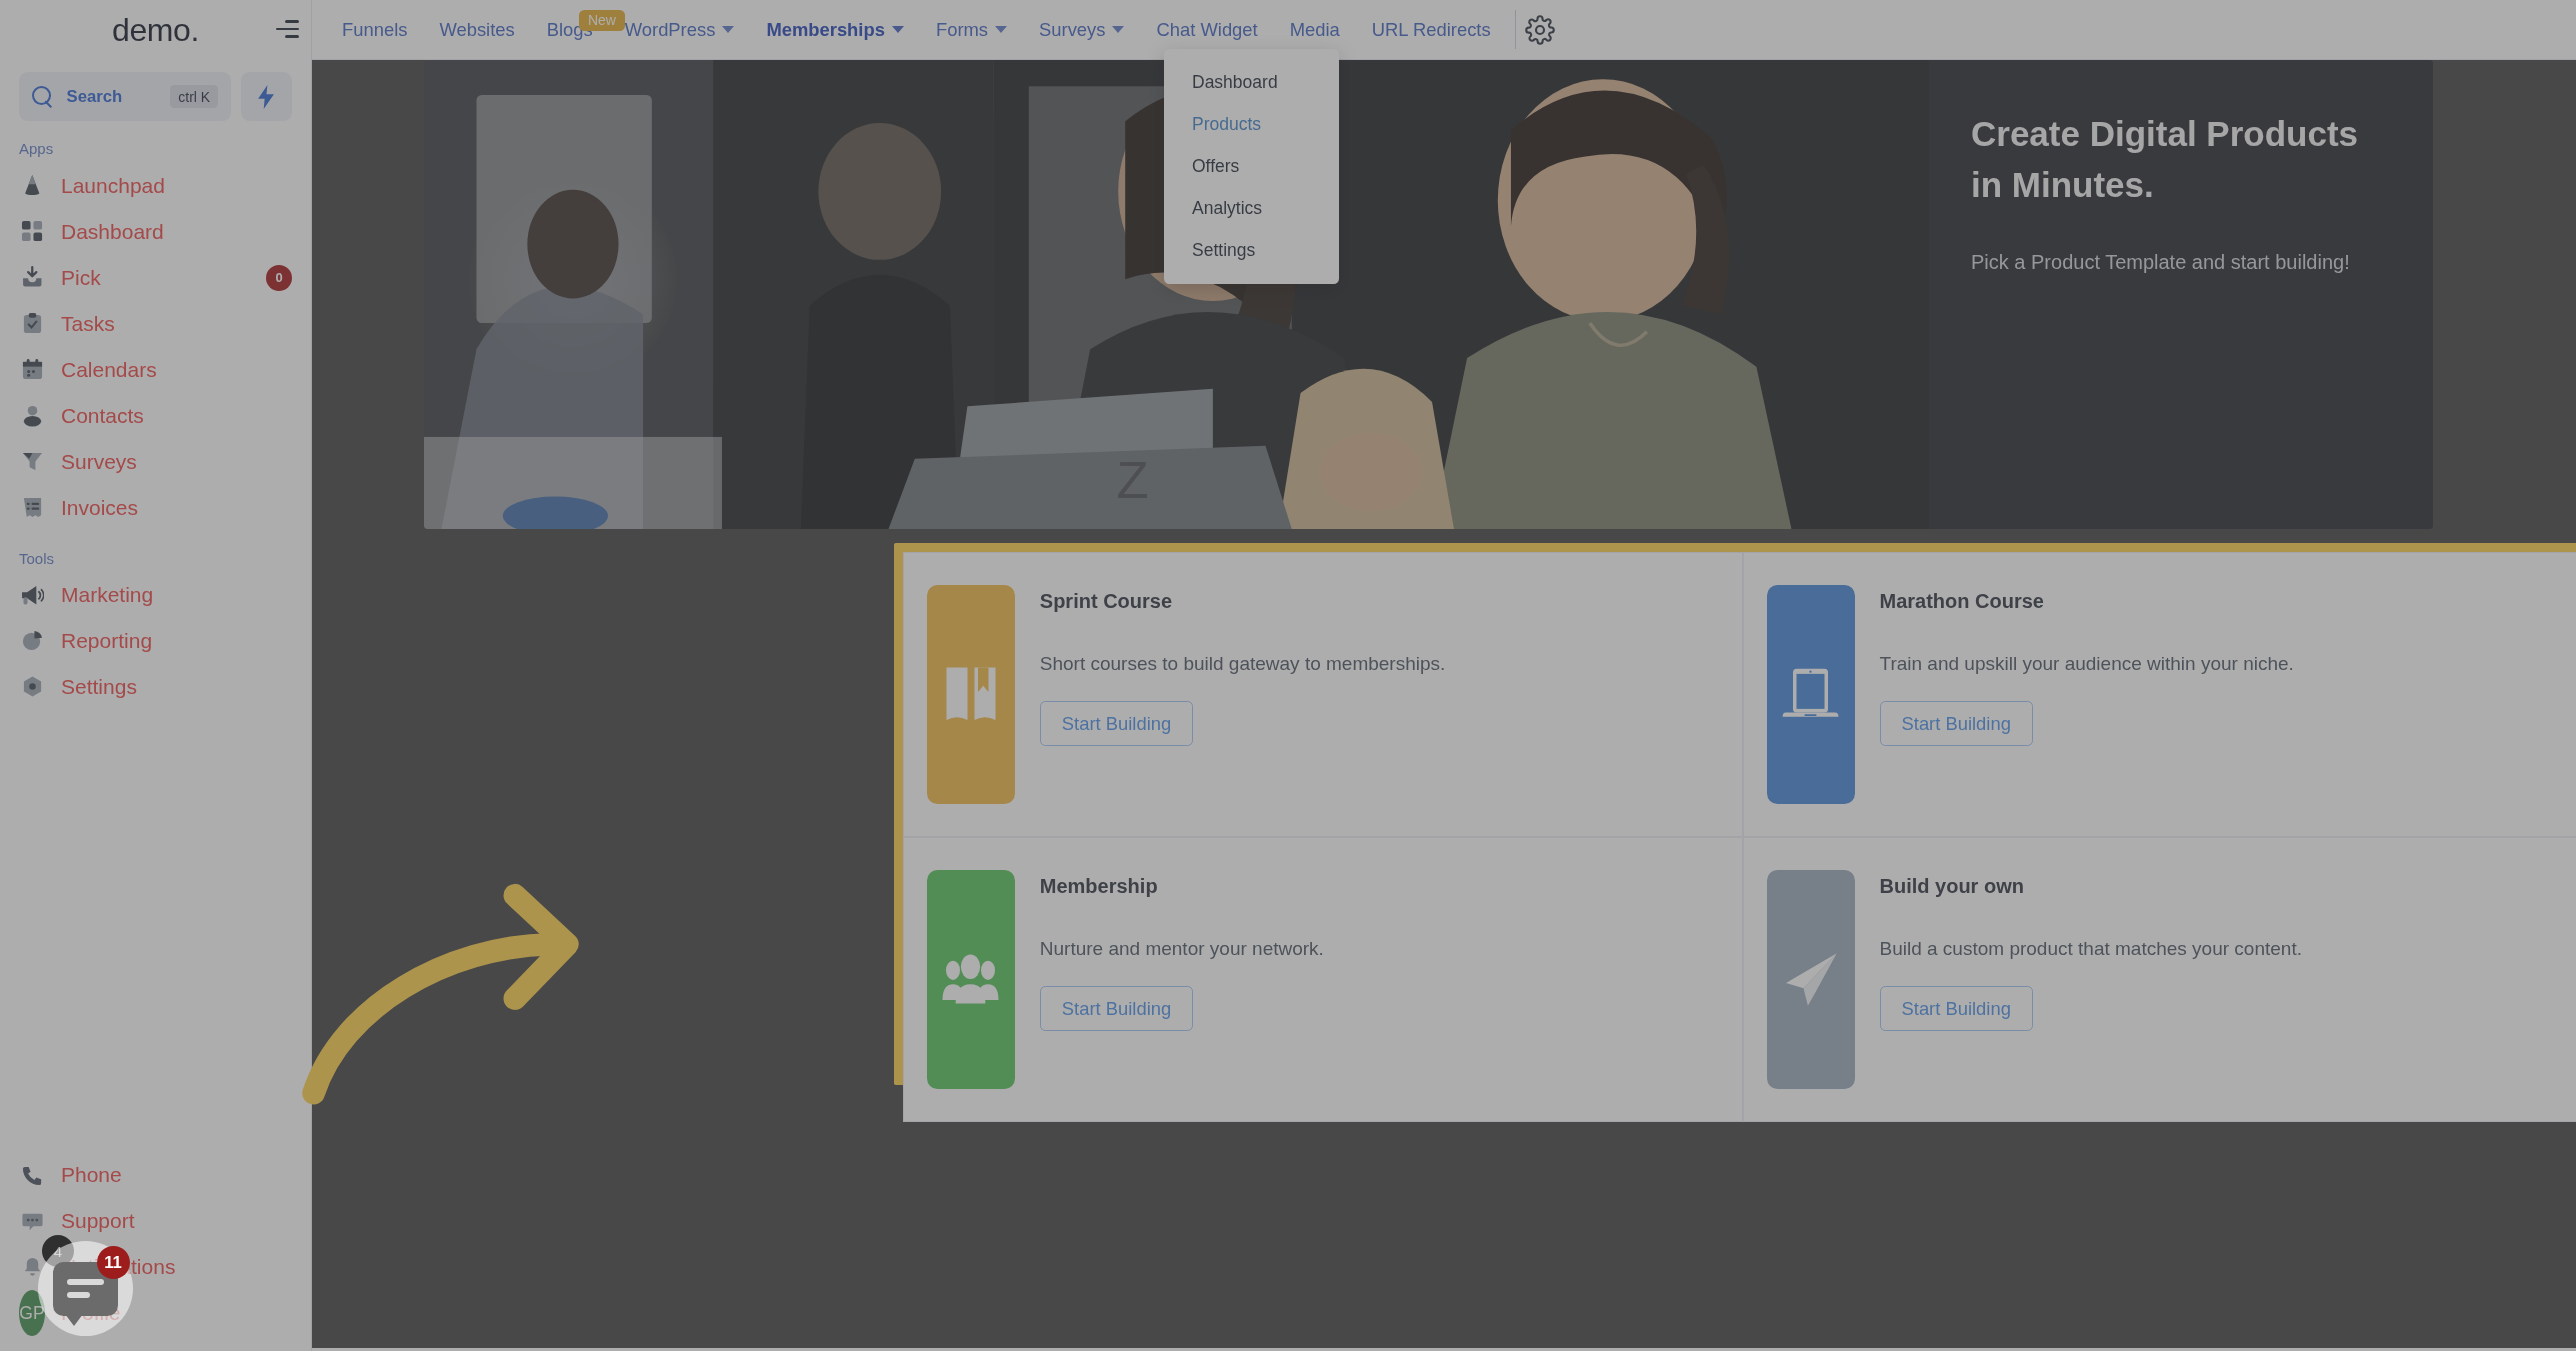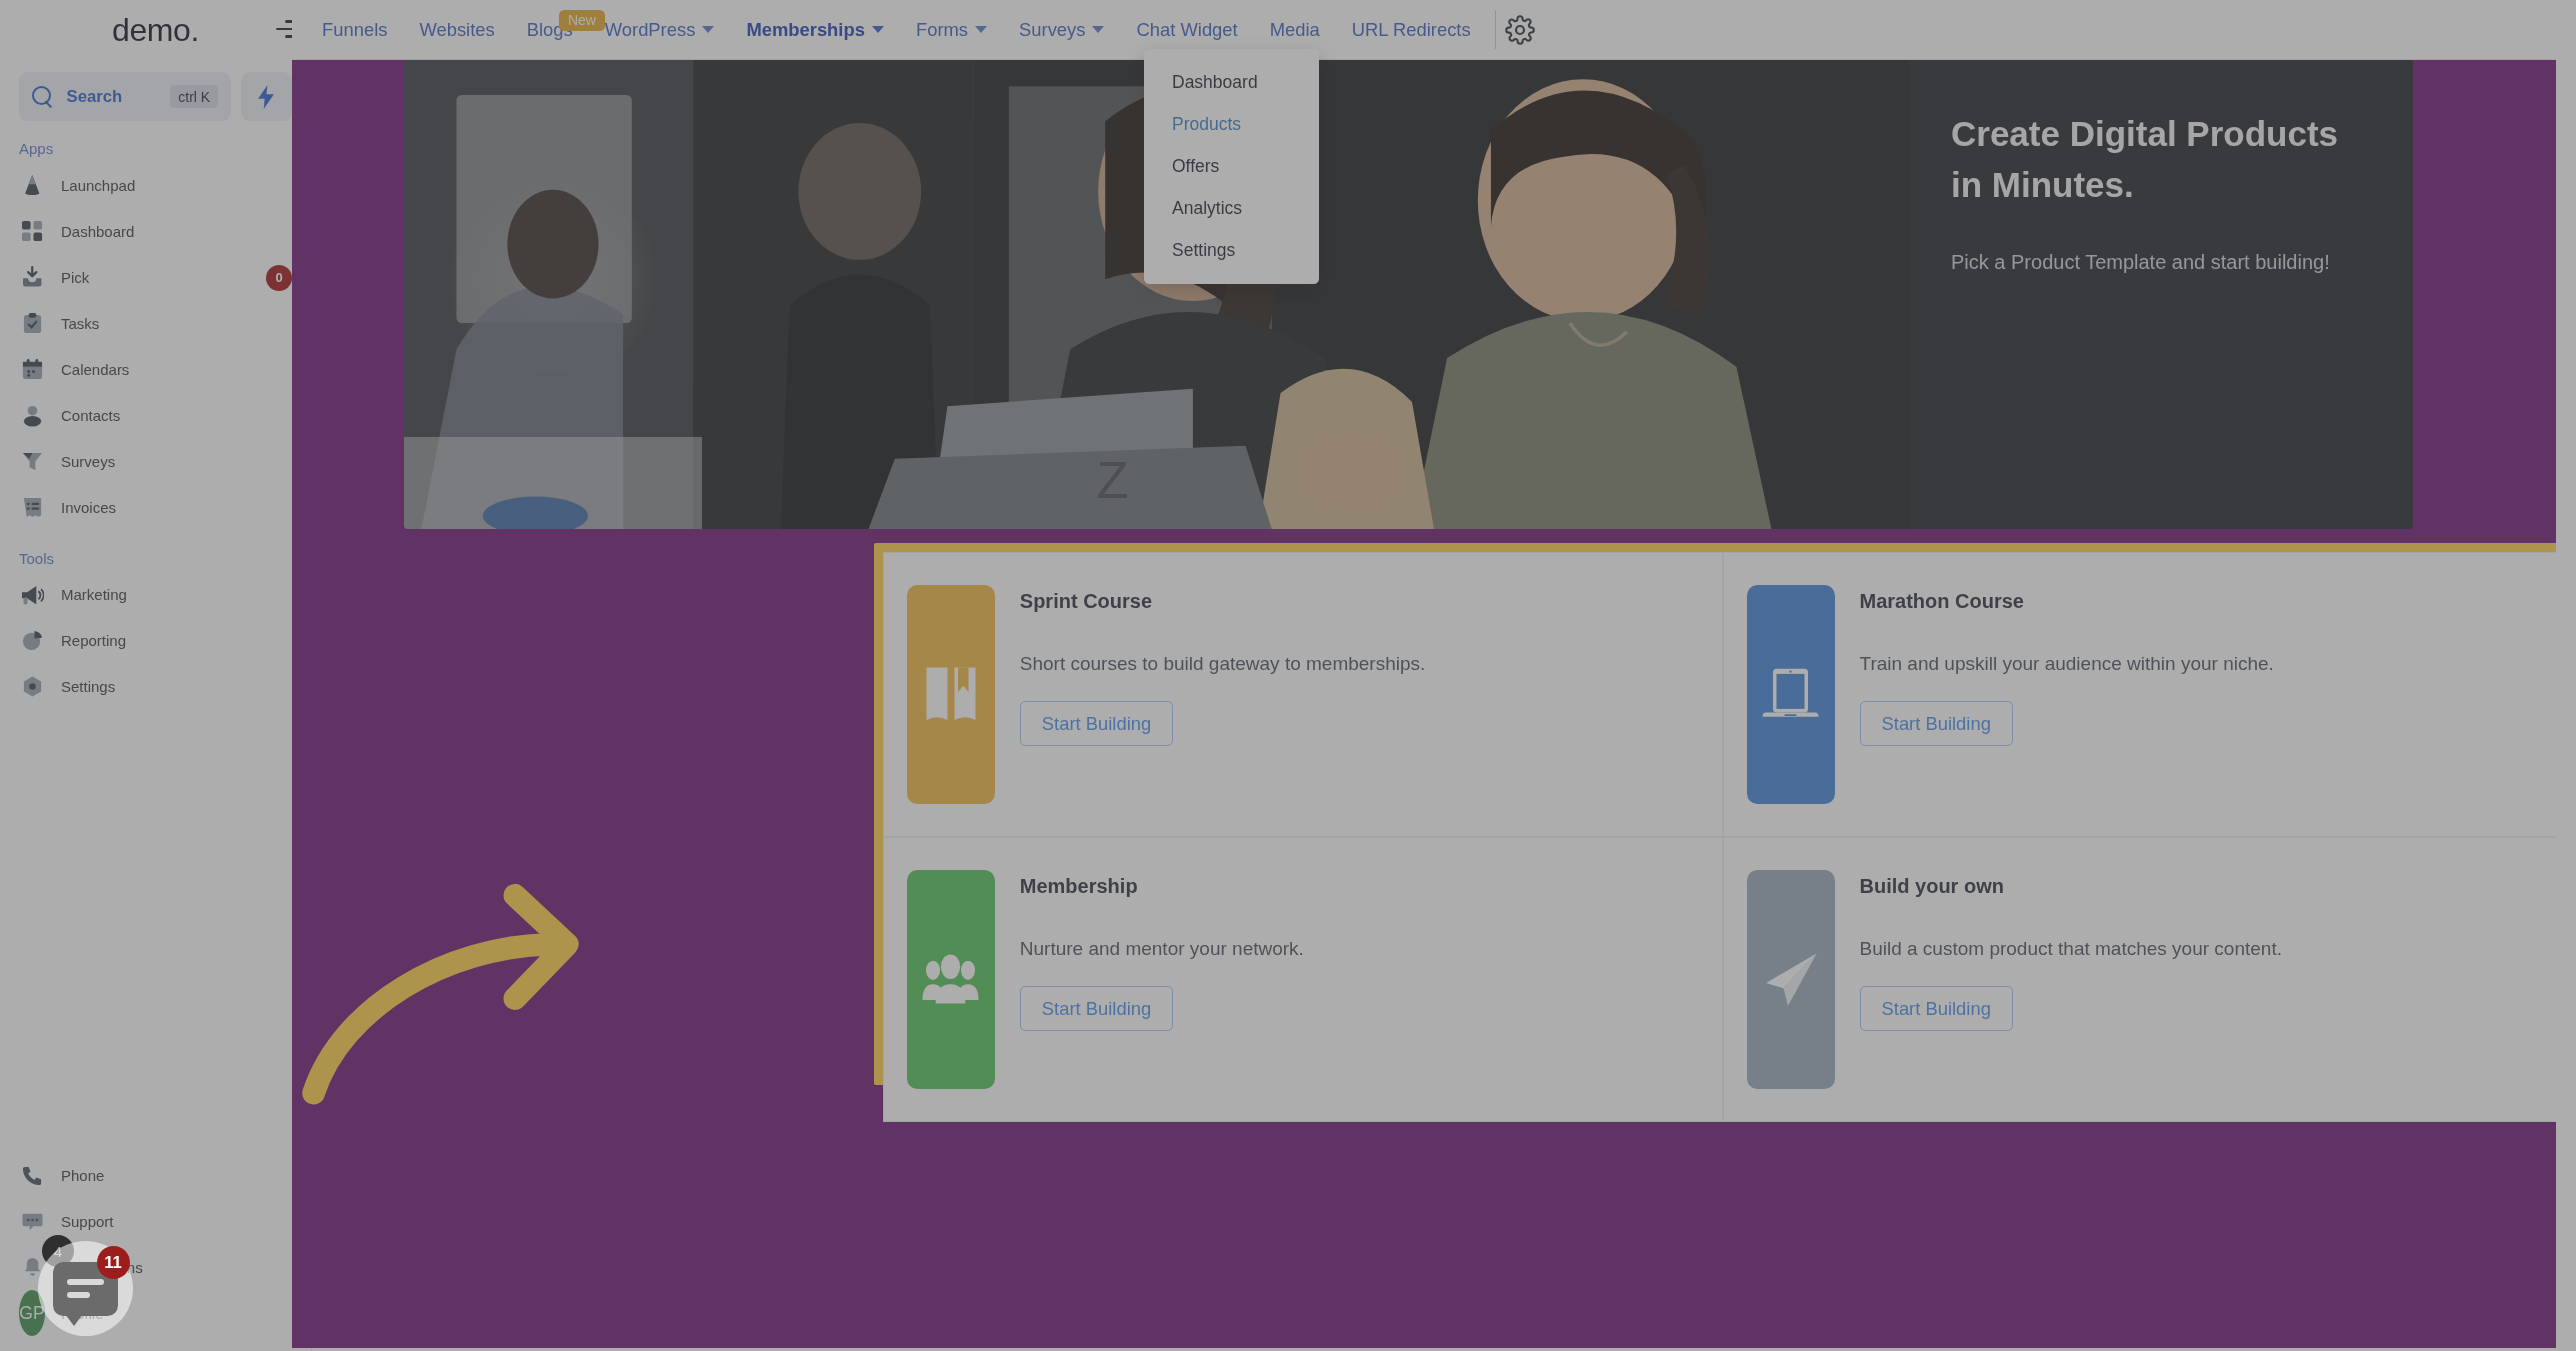--- a/index.html
+++ b/index.html
@@ -68,21 +68,21 @@
   }
 
   .section-label {
     color: #5d7ac4; font-size: 15px; padding: 19px 19px 5.3px 19px;
   }
   .nav-item {
     display: flex; align-items: center; gap: 16px;
     height: 46px; padding: 0 19px; cursor: pointer; position: relative;
   }
   .nav-item .ico { width: 26px; height: 26px; flex: 0 0 auto; display:flex; align-items:center; justify-content:center; }
-  .nav-item .lbl { font-size: 15px; color: #404040; flex: 1; }
+  .nav-item .lbl { font-size: 21px; color: #ef4444; flex: 1; }
   .badge-red {
     background: #a31717; color: #fff; font-size: 13px; font-weight: bold;
     min-width: 26px; height: 26px; border-radius: 50%;
     display:flex; align-items:center; justify-content:center; padding: 0 7px;
   }
   .sidebar-bottom { margin-top: auto; padding-bottom: 16px; position: relative; }
 
   .avatar-green {
     width: 46px; height: 46px; border-radius: 50%;
     background: #3f8f4e; color:#fff; font-size: 17.5px;
@@ -118,22 +118,22 @@
   .chat-widget .bubble span:nth-child(2) { width: 23px; margin-right: 14px; }
   .chat-badge {
     position:absolute; right: 3.5px; top: 5.3px;
     min-width: 33px; height: 33px; border-radius: 50%;
     background:#9d1c1c; color:#fff; font-size:16.7px; font-weight:600;
     display:flex; align-items:center; justify-content:center; padding: 0 5.3px;
   }
 
   
   .main {
-    position: absolute; left: 292px; top: 0;
-    width: 2264px; height: 1348px; background: #701a75;
+    position: absolute; left: 312px; top: 0;
+    width: 2264px; height: 1348px; background: #404040;
     overflow: hidden;
   }
   .topnav {
     height: 60px; display: flex; align-items: center;
     padding-left: 14px; gap: 0px;
     border-bottom: 0.9px solid #e8ecf3; background:#fff;
     position: relative; z-index: 30;
   }
   .navlink {
     font-size: 18.4px; color: #3f62c0; padding: 0 16px;

